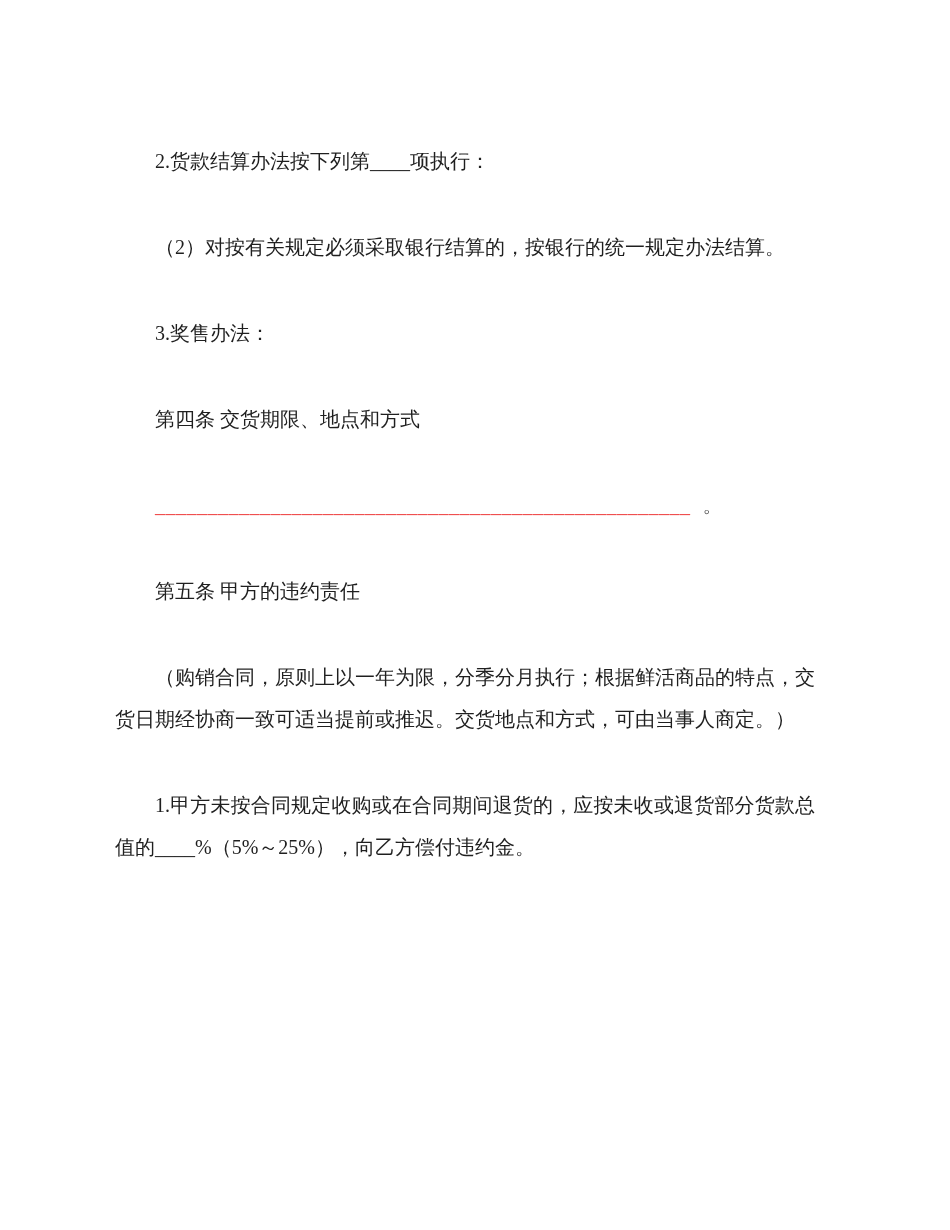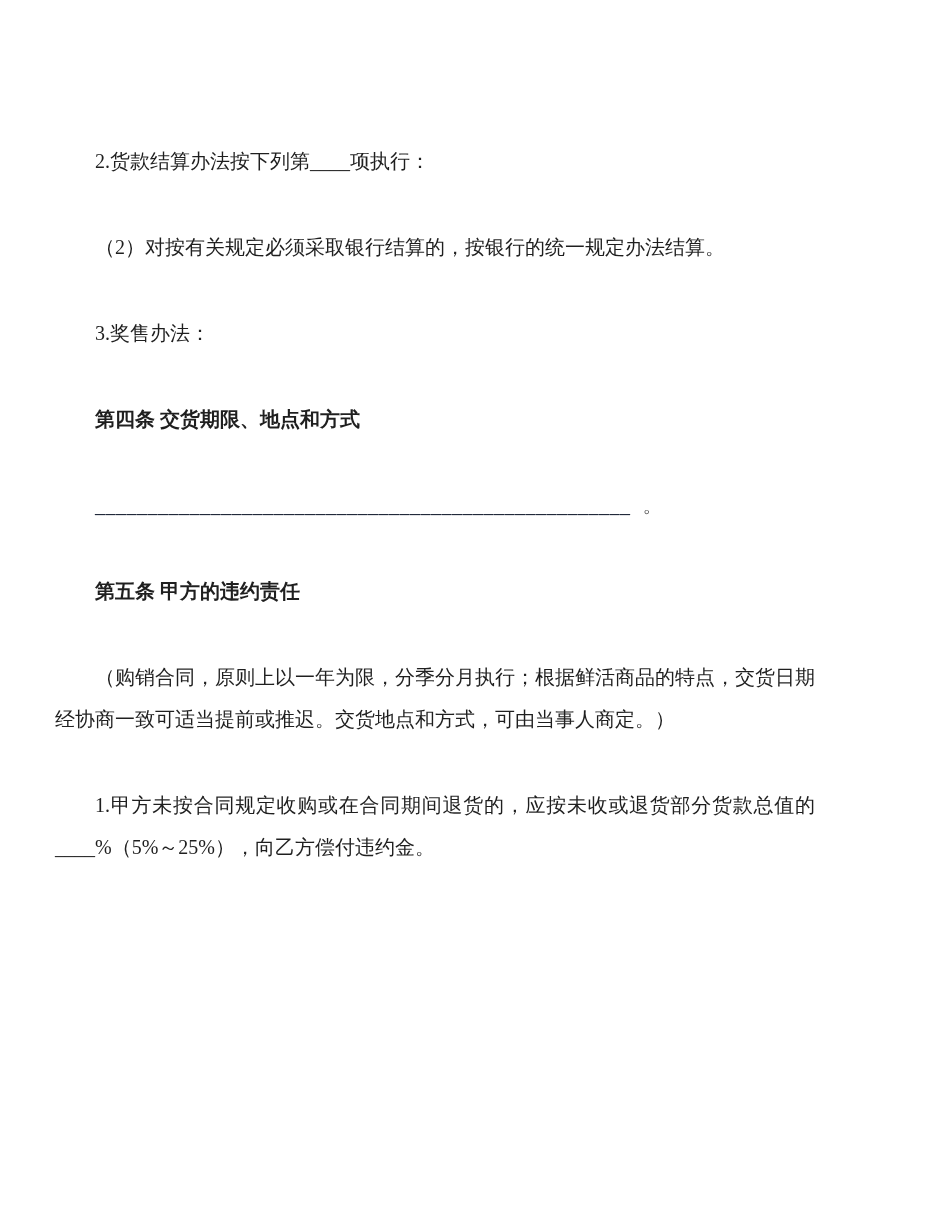--- a/index.html
+++ b/index.html
@@ -9,39 +9,39 @@
   }
   body {
     width: 950px;
     height: 1230px;
     overflow: hidden;
   }
   .page {
     box-sizing: border-box;
     width: 950px;
     height: 1212px;
-    padding: 140px 135px 0 55px;
+    padding: 140px 135px 0 115px;
     background: #ffffff;
     font-family: "Liberation Serif", "DejaVu Serif", serif;
     color: #1f1f1f;
   }
   .para {
     margin: 0 0 44px 0;
     font-size: 20px;
     line-height: 42px;
     text-align: justify;
     text-justify: inter-ideograph;
     text-indent: 2em;
     overflow-wrap: break-word;
   }
   .heading {
-    font-weight: bold; 
+    font-weight: normal; 
   }
   .fill-line {
-    color: #0f172a;
+    color: #ef4444;
     letter-spacing: 0.5px;
     white-space: nowrap;
   }
   .fill-period {
     color: #4a4a4a;
     margin-left: 12px;
   }
 </style>
 </head>
 <body>

